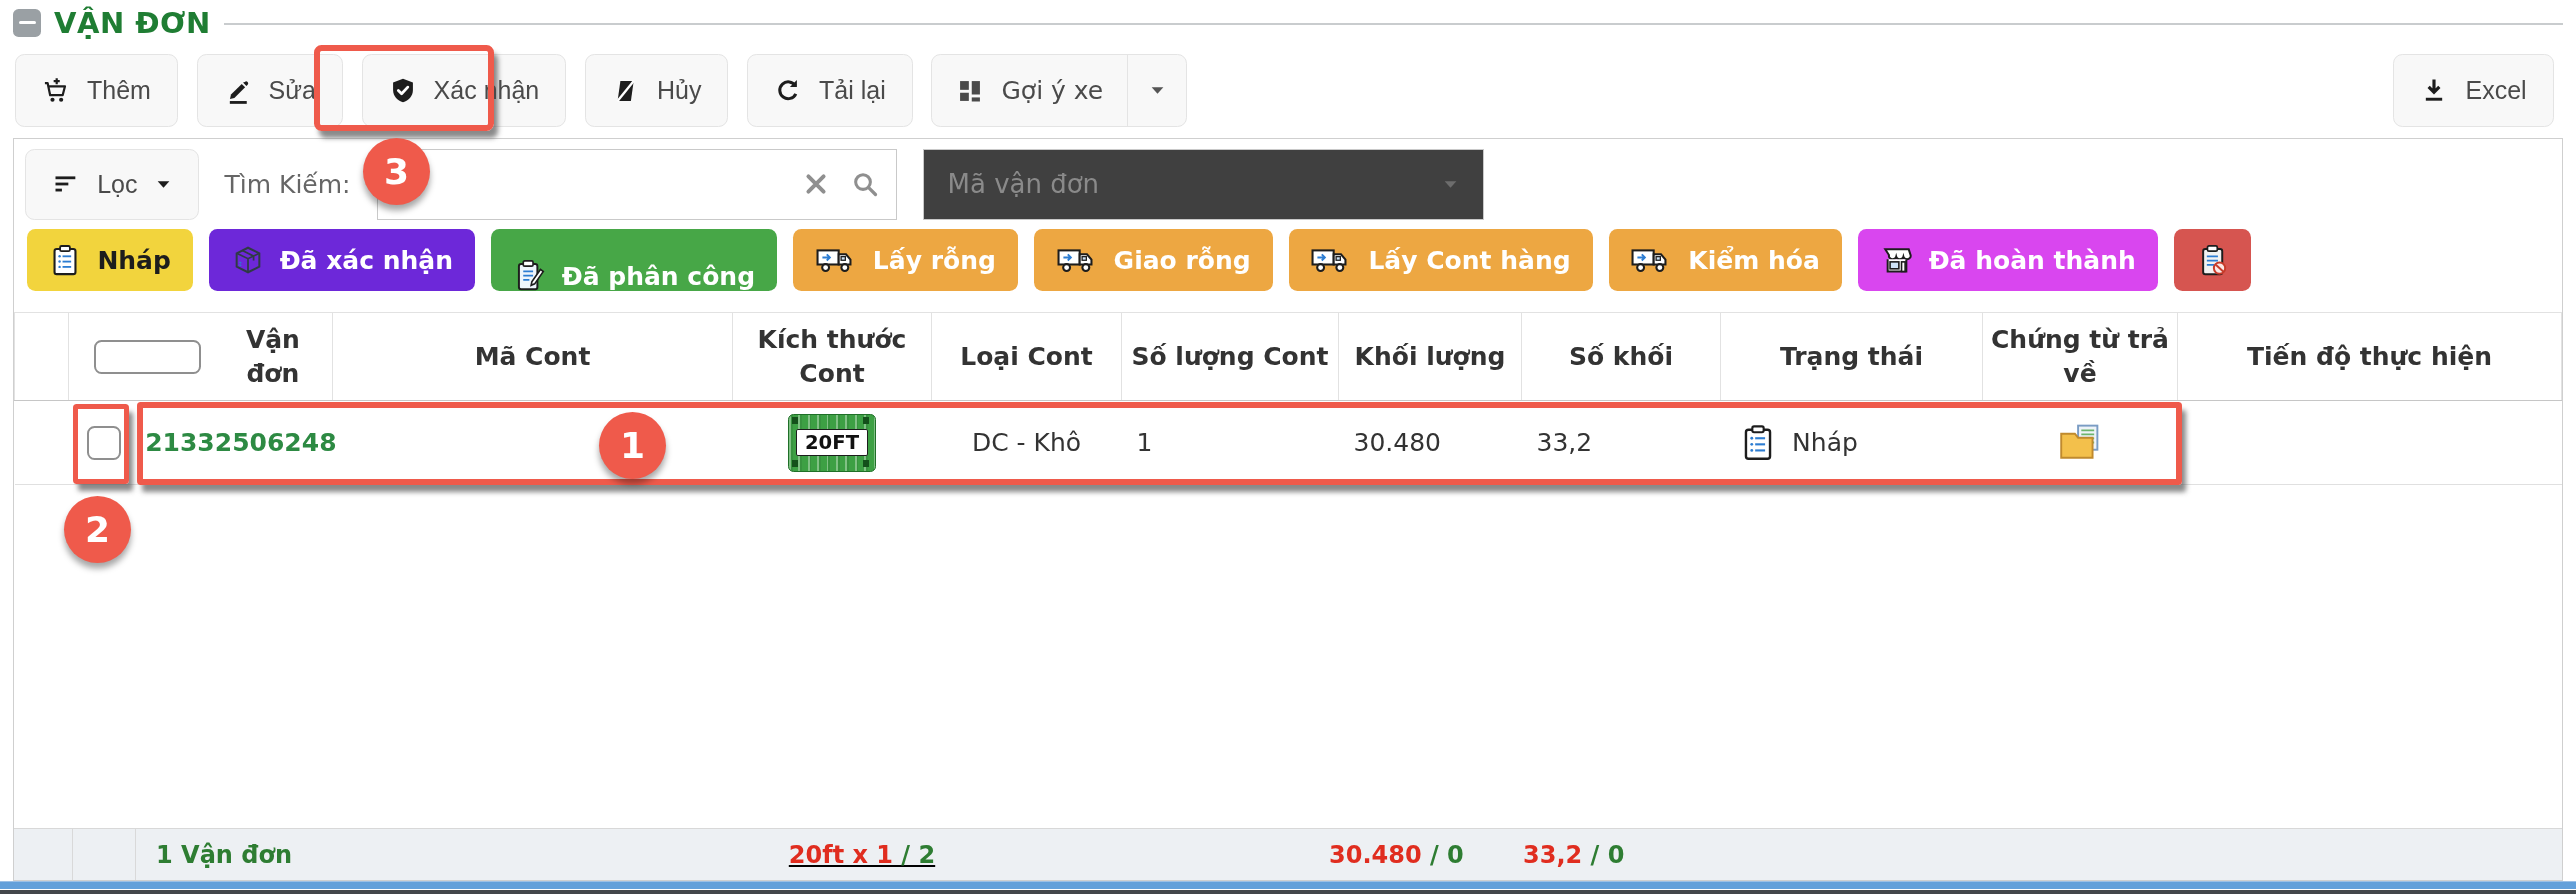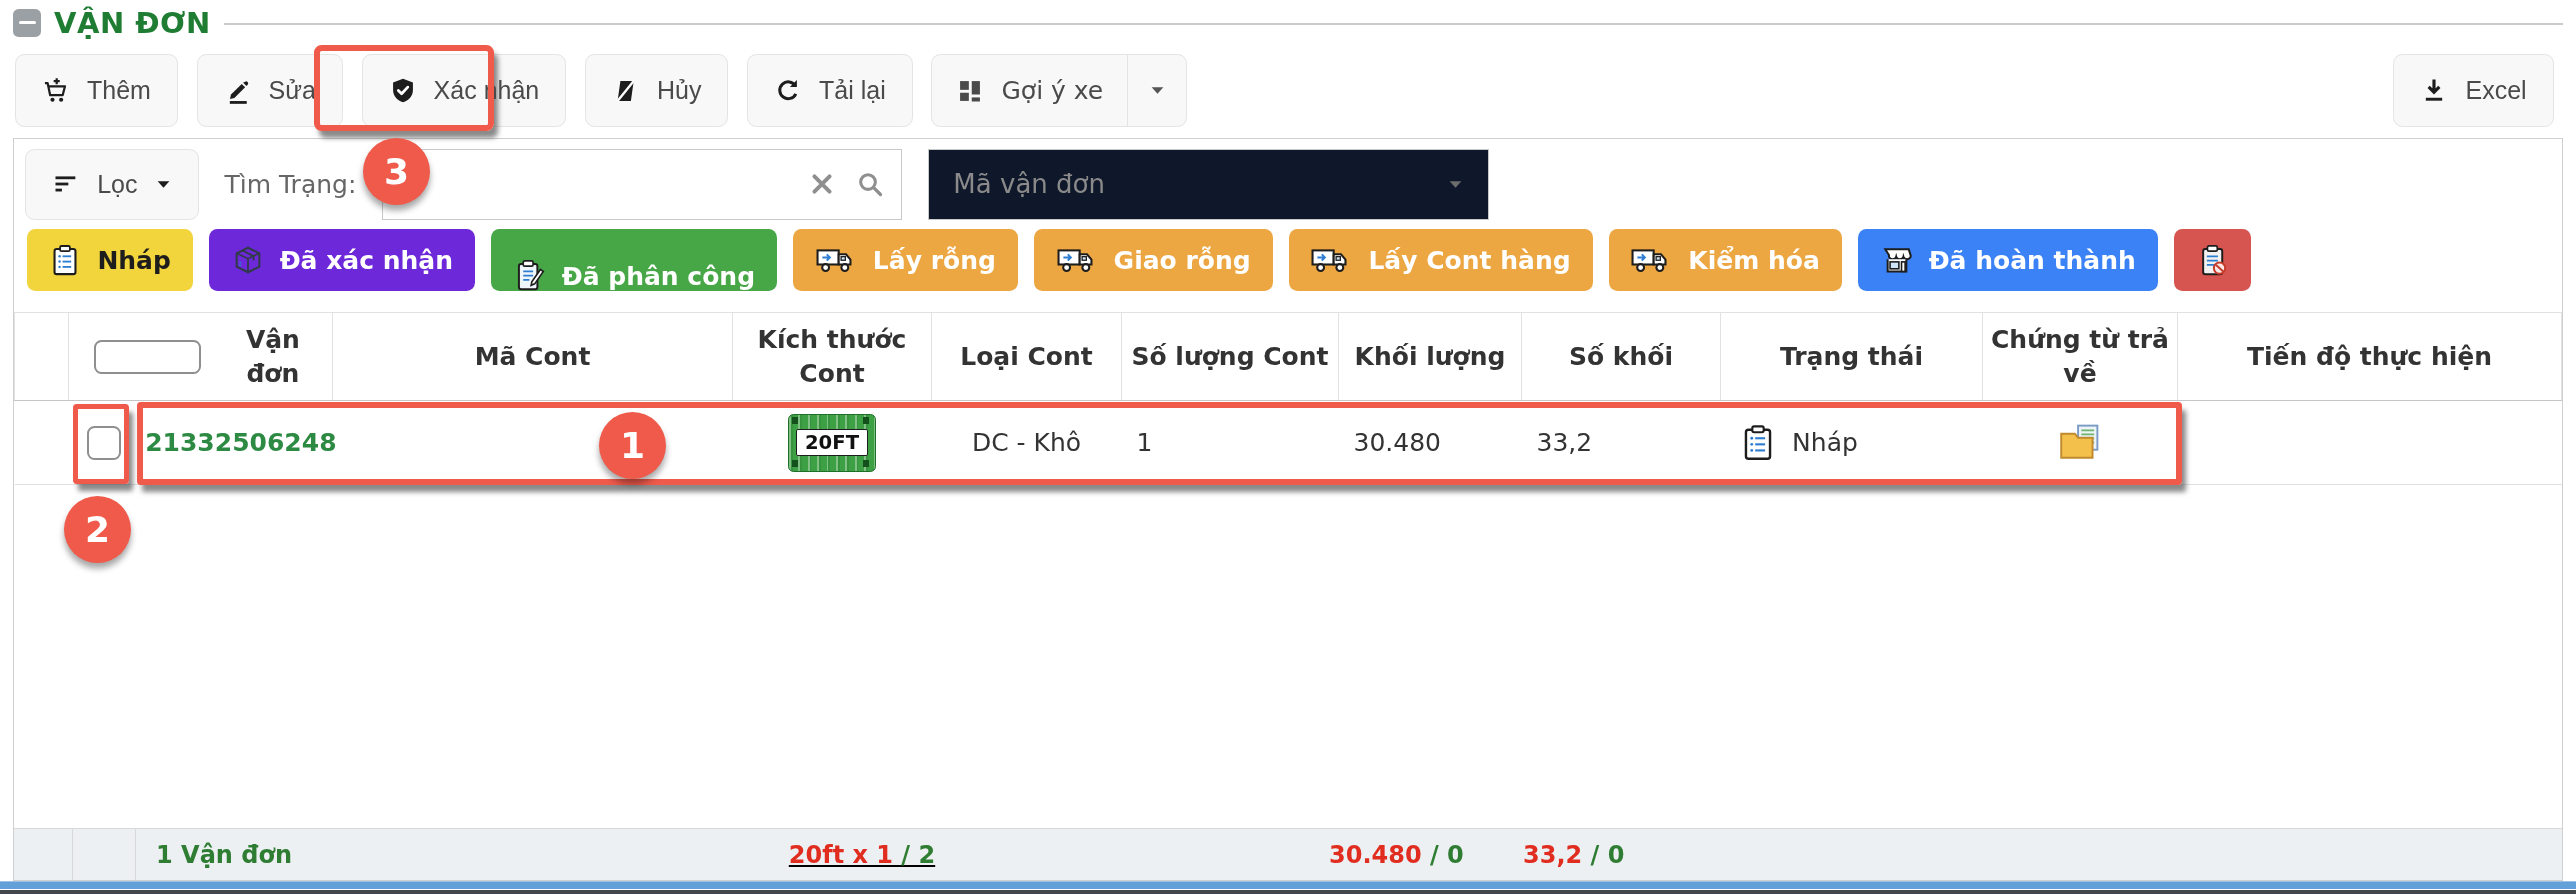--- a/index.html
+++ b/index.html
@@ -23,32 +23,32 @@
   .split .seg2 { display:flex; align-items:center; padding:0 20.6px; border-left:1.9px solid #e4e4e4; color:#555; cursor:pointer; }
   .excel { margin-left:auto; }
 
   
   .panel { position:absolute; left:13px; top:138px; width:2550px; height:743px; border:0.9px solid #cfcfcf; background:#fff; }
 
   .filter-row { position:absolute; left:11.2px; top:7.5px; right:11.2px; height:75px; display:flex; align-items:center; gap:26px; }
   .search-label { font-size:25px; color:#666; }
   .search-box { width:520px; height:71px; border:1.9px solid #c9c9c9; background:#fff; display:flex; align-items:center; padding:0 17px; gap:20.6px; }
   .search-box input { flex:1; border:none; outline:none; font-size:24px; font-family:inherit; color:#333; min-width:0; }
-  .select-box { width:561px; height:71px; border:1.9px solid #c9c9c9; background:#0f172a; display:flex; align-items:center; padding:0 24px; cursor:pointer; }
+  .select-box { width:561px; height:71px; border:1.9px solid #c9c9c9; background:#404040; display:flex; align-items:center; padding:0 24px; cursor:pointer; }
   .select-box .ph { font-size:26px; color:#8a8a8a; flex:1; }
   .gray-ic { color:#8f8f8f; }
 
   
   .badges-row { position:absolute; left:13px; top:90px; display:flex; gap:16px; }
   .badge { height:62px; border-radius:8.4px; display:flex; align-items:center; gap:16px; padding:0 22.4px; font-size:25px; font-weight:700; cursor:pointer; white-space:nowrap; }
   .b-yellow { background:#f2d43d; color:#1d1d1d; }
   .b-ltgreen { background:#6d28d9; color:#fff; }
   .b-green  { background:#47a747; color:#fff;align-items:flex-end; }
   .b-orange { background:#eda742; color:#fff; }
-  .b-blue   { background:#3b82f6; color:#fff; }
+  .b-blue   { background:#d946ef; color:#fff; }
   .b-red    { background:#d65550; color:#fff; }
 
   
   .table-wrap { position:absolute; left:0; top:173px; right:0; }
   table { width:100%; border-collapse:collapse; table-layout:fixed; }
   th { height:88px; border:0.9px solid #e2e2e2; border-bottom:1.9px solid #c6c6c6; font-size:25px; font-weight:700; color:#333;
        text-align:center; vertical-align:middle; padding:0 7.5px; line-height:1.35; background:#fff; }
   td { height:84px; border-bottom:0.9px solid #e0e0e0; font-size:25px; color:#333; vertical-align:middle; background:#fff; }
   .hdr-vandon { text-align:left; }
   .hdr-flex { display:flex; align-items:center; gap:20.6px; padding-left:17px; }
@@ -175,21 +175,21 @@
         <svg class="ic ic28" viewBox="0 0 24 24">
             <rect x="3" y="5.5" width="17" height="2.4" fill="currentColor"></rect>
             <rect x="3" y="10.8" width="11" height="2.4" fill="currentColor"></rect>
             <rect x="3" y="16" width="5.5" height="2.4" fill="currentColor"></rect>
           </svg>
         <span>Lọc</span>
         <svg class="ic ic18" viewBox="0 0 16 16">
             <path d="M2.5 5 8 11l5.5-6z" fill="currentColor"></path>
           </svg>
       </button>
-      <span class="search-label">Tìm Trạng:</span>
+      <span class="search-label">Tìm Kiếm:</span>
       <div class="search-box">
         <input type="text" value="" style="">
         <svg class="ic ic28 gray-ic" viewBox="0 0 24 24">
             <path d="M5.5 5.5 18.5 18.5M18.5 5.5 5.5 18.5" stroke="currentColor" stroke-width="3.4" stroke-linecap="round"></path>
           </svg>
         <svg class="ic ic28 gray-ic" viewBox="0 0 24 24">
             <circle cx="10.3" cy="10.3" r="6.3" fill="none" stroke="currentColor" stroke-width="2.6"></circle>
             <path d="M15.1 15.1 21 21" stroke="currentColor" stroke-width="2.8" stroke-linecap="round"></path>
           </svg>
       </div>

